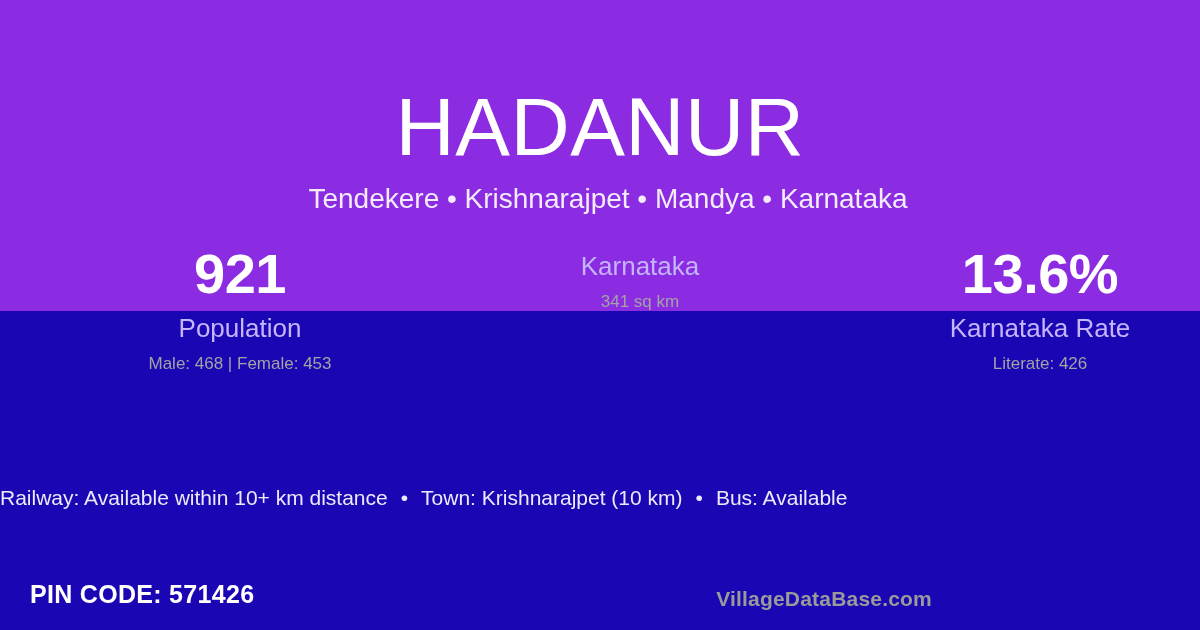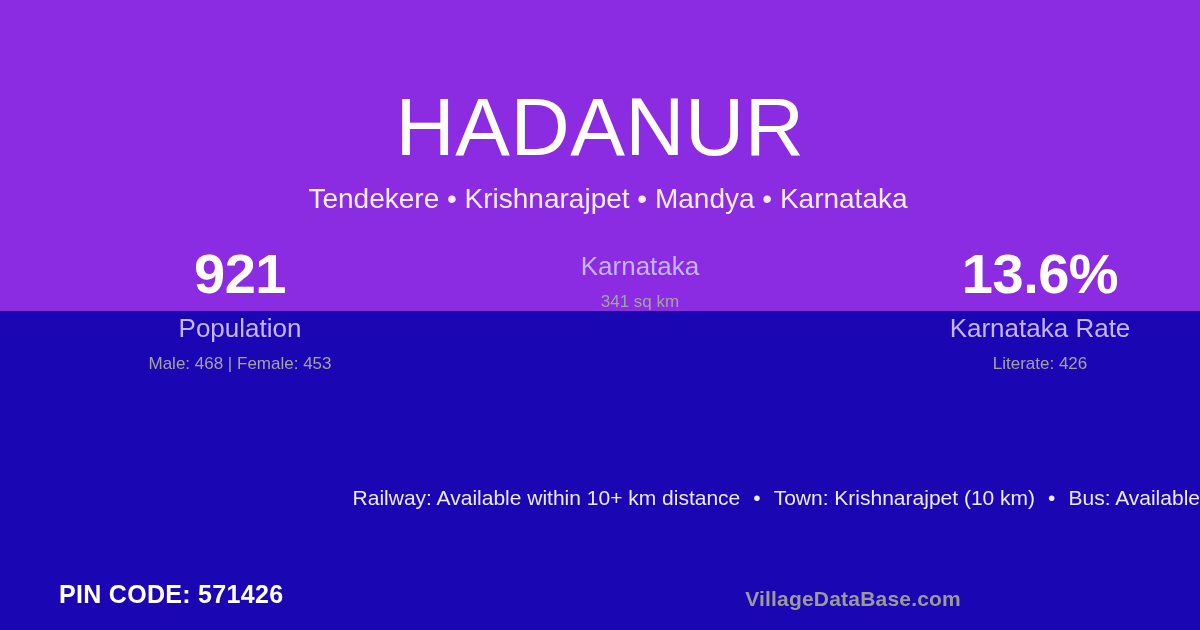--- a/index.html
+++ b/index.html
@@ -96,41 +96,40 @@
     line-height: 21px;
     font-weight: normal;
     color: #a3a3a3;
   }
   
   .infra-row {
     position: absolute;
     left: 0;
     top: 485px;
     width: 1200px;
-    text-align: right;
+    text-align: left;
     font-size: 21px;
     line-height: 26px;
     color: #ece9fb;
   }
   .infra-item {
     white-space: nowrap;
   }
   .infra-sep {
     display: inline-block;
     padding: 0 13px;
     color: #ece9fb;
   }
   
   .footer {
     position: absolute;
     left: 0;
     top: 575px;
     width: 960px;
     height: 55px;
-    margin-left: 29px;
   }
   .pin-code {
     position: absolute;
     left: 30px;
     top: 4px;
     font-size: 25px;
     line-height: 30px;
     font-weight: bold;
     color: #ffffff;
     letter-spacing: 0.3px;

